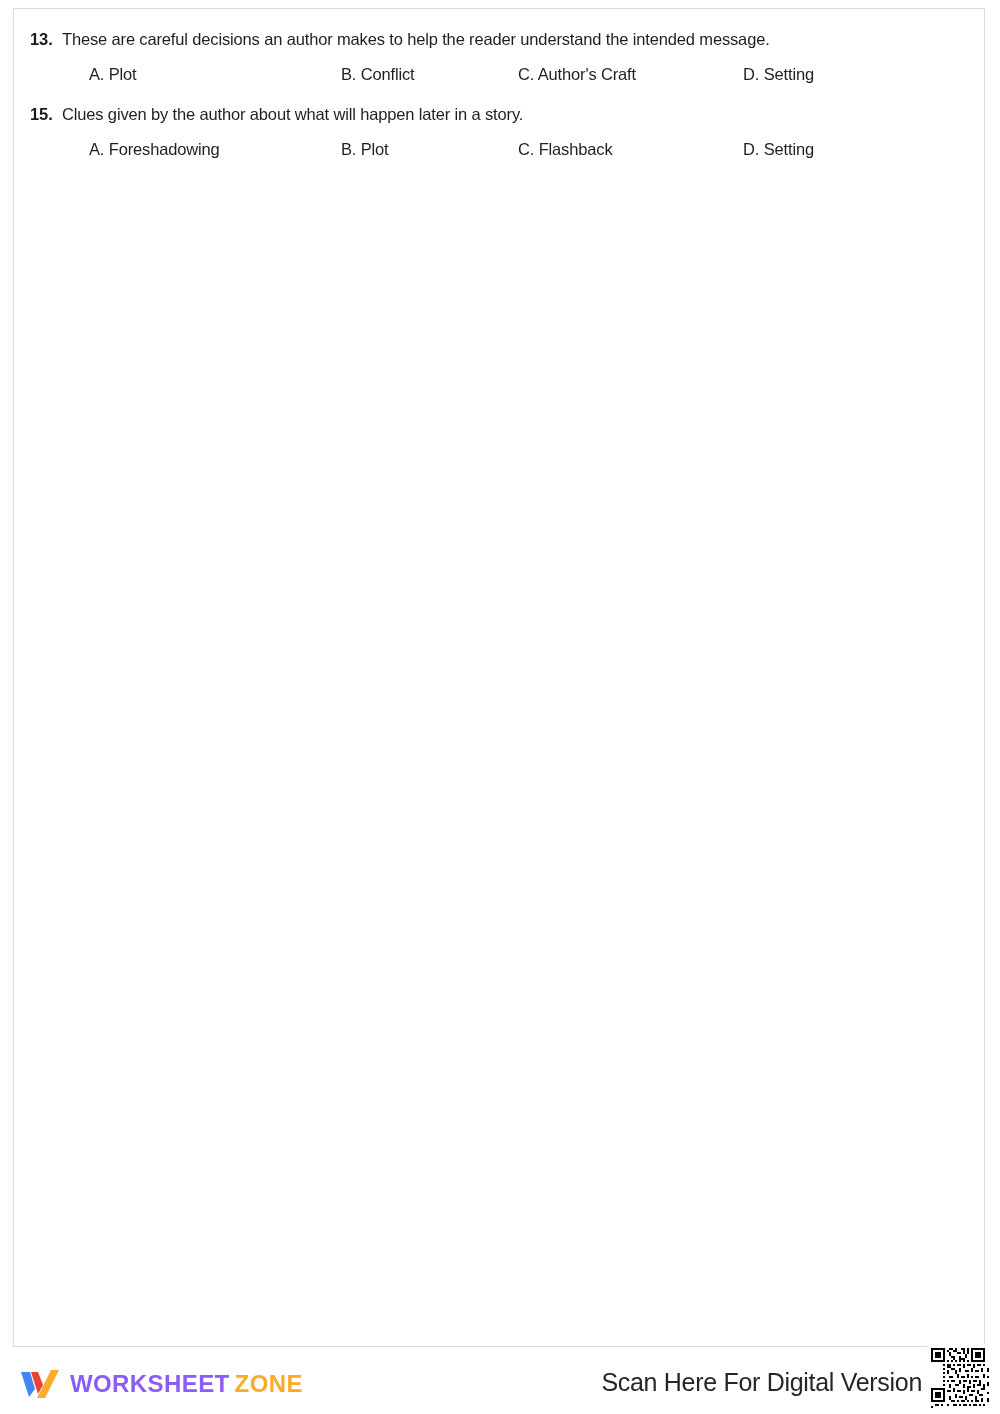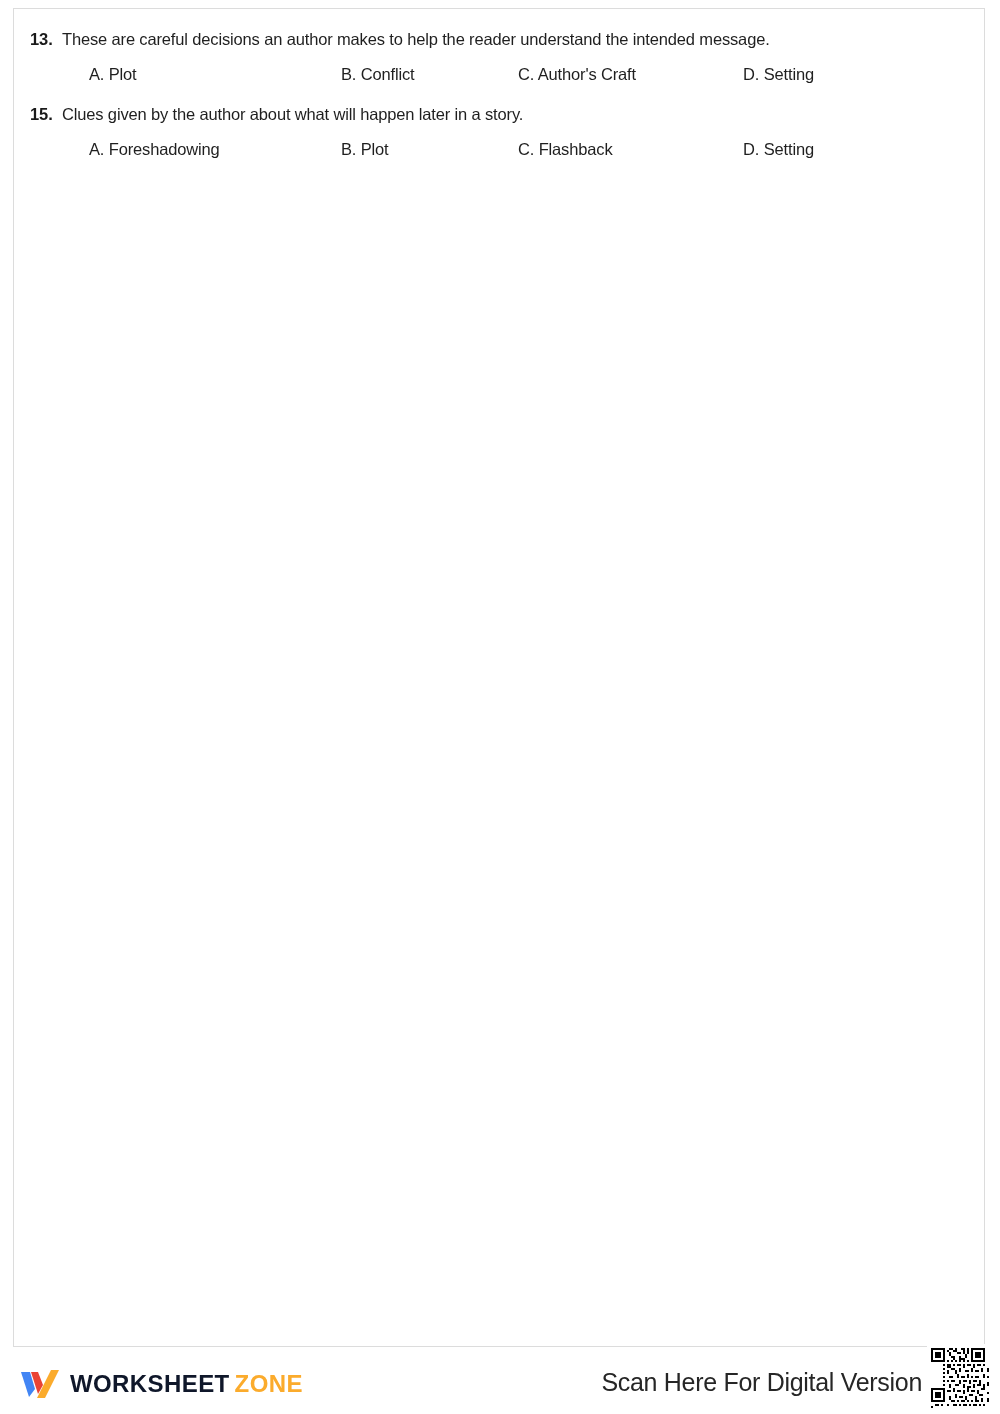--- a/index.html
+++ b/index.html
@@ -146,21 +146,21 @@
     display: block;
   }
 
   #brand-text {
     font-size: 24px;
     font-weight: bold;
     letter-spacing: 0.4px;
     line-height: 1;
     white-space: nowrap;
   }
-  #brand-worksheet { color: #0f172a; }
+  #brand-worksheet { color: #8b5cf6; }
   #brand-zone { color: #fbab2c; margin-left: 5px; }
 
   #scan-text {
     position: absolute;
     right: 78px;
     top: 14px;
     font-size: 25px;
     color: #262626;
     letter-spacing: -0.3px;
     white-space: nowrap;

